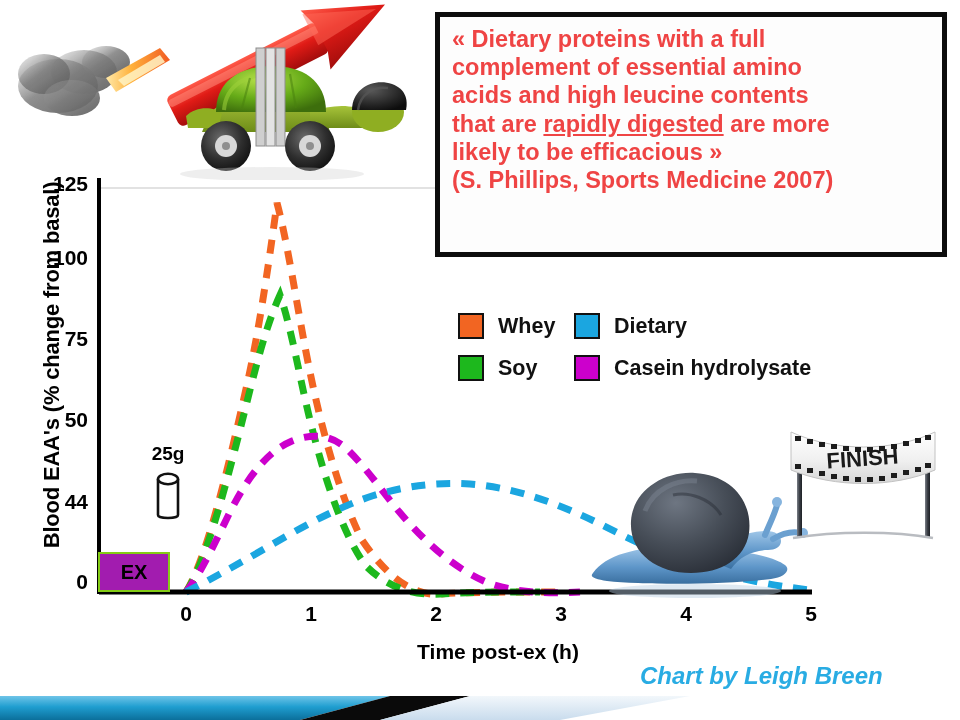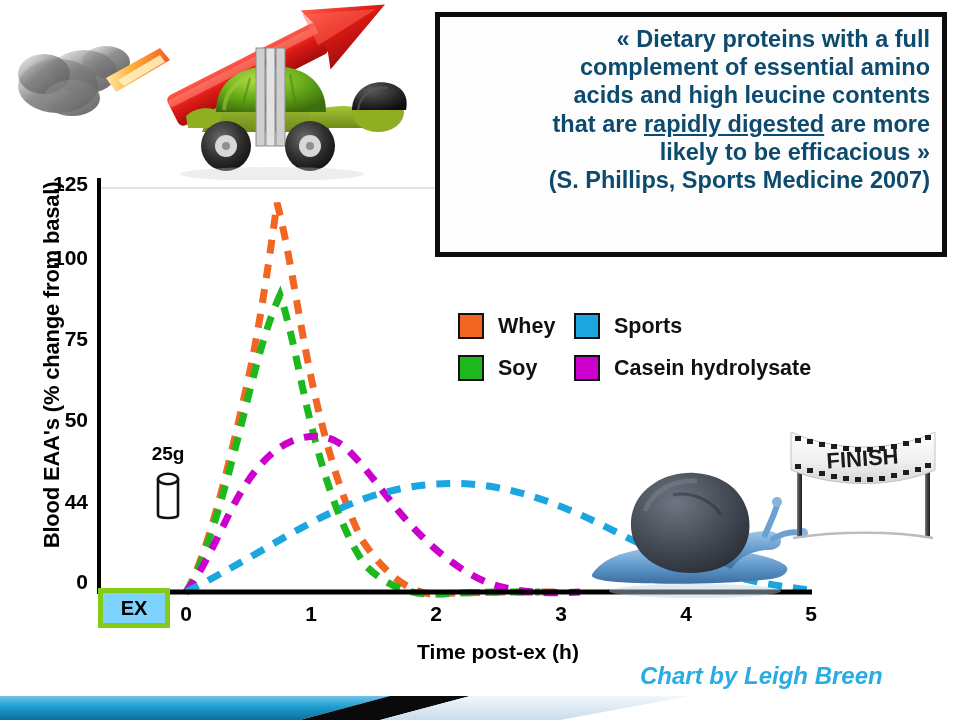--- a/index.html
+++ b/index.html
@@ -69,30 +69,29 @@
     width: 40px;
   }
 
   
   #ex-box {
     position: absolute;
     left: 98px;
     top: 552px;
     width: 72px;
     height: 40px;
-    border: 5px solid #84cc16;
-    background: #7dd3fc;
+    border: 2px solid #84cc16;
+    background: #a21caf;
     box-sizing: border-box;
     display: flex;
     align-items: center;
     justify-content: center;
     font-size: 20px;
     font-weight: bold;
     color: #000;
-    margin-top: 36px;
   }
 
   
   #dose-marker {
     position: absolute;
     left: 137px;
     top: 444px;
     width: 62px;
     text-align: center;
   }
@@ -107,25 +106,25 @@
   #quote-box {
     position: absolute;
     left: 435px;
     top: 12px;
     width: 512px;
     height: 245px;
     background: #fdfdfd;
     border: 5px solid #0d0d0d;
     box-sizing: border-box;
     padding: 8px 12px 6px 12px;
-    text-align: right;
+    text-align: left;
     font-size: 23.5px;
     font-weight: bold;
     line-height: 1.20;
-    color: #0c4a6e;
+    color: #ef4444;
   }
   #quote-box .u { text-decoration: underline; }
 
   
   #legend {
     position: absolute;
     left: 458px;
     top: 305px;
     width: 420px;
   }
@@ -341,21 +340,21 @@
   </div>
 
   <div id="legend">
     <div class="legend-row">
       <div class="legend-item col1">
         <span class="swatch" style="background:#F26522"></span>
         <span class="legend-label">Whey</span>
       </div>
       <div class="legend-item">
         <span class="swatch" style="background:#1BA6E0"></span>
-        <span class="legend-label">Sports</span>
+        <span class="legend-label">Dietary</span>
       </div>
     </div>
     <div class="legend-row">
       <div class="legend-item col1">
         <span class="swatch" style="background:#1DB81D"></span>
         <span class="legend-label">Soy</span>
       </div>
       <div class="legend-item">
         <span class="swatch" style="background:#CC00CC"></span>
         <span class="legend-label">Casein hydrolysate</span>

